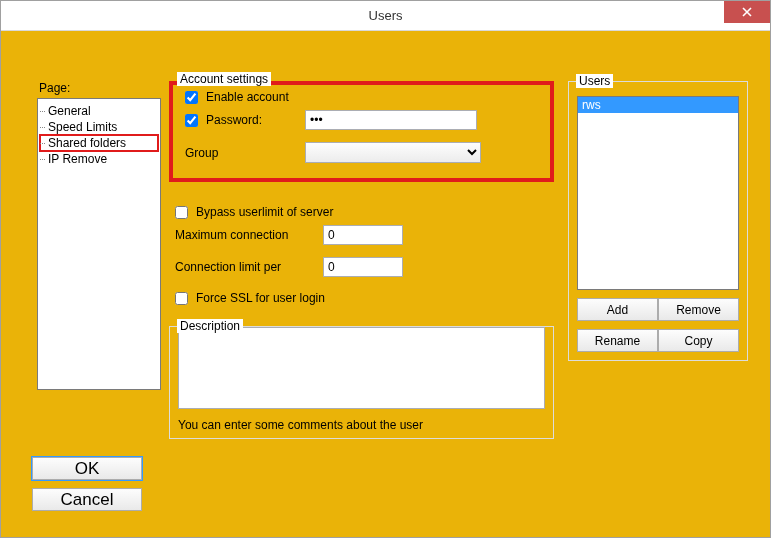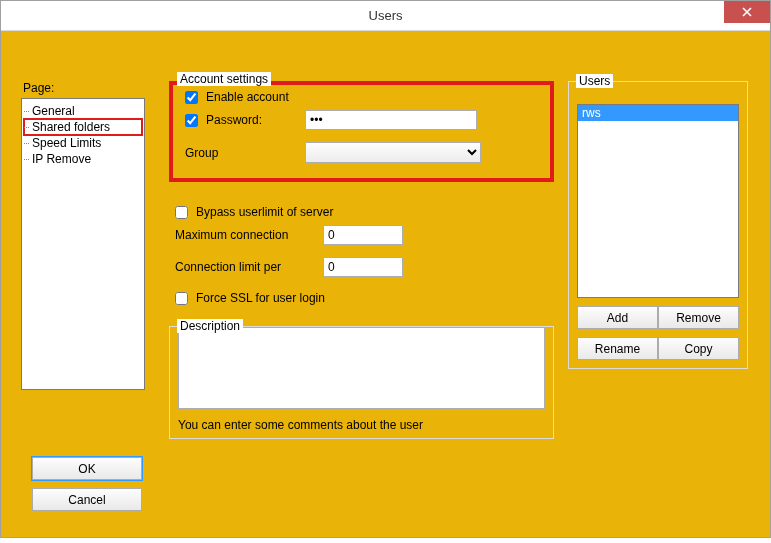--- a/index.html
+++ b/index.html
@@ -48,21 +48,21 @@
   }
   .content {
     padding: 14px 18px 10px 18px;
     position: relative;
     height: calc(100% - 30px);
   }
 
   
   .left-col {
     position: absolute;
-    left: 20px;
+    left: 36px;
     top: 50px;
     width: 124px;
   }
   .page-label {
     margin: 0 0 3px 2px;
   }
   .tree {
     border: 1px solid #7a7a7a;
     background: #fff;
     height: 292px;
@@ -88,21 +88,21 @@
     outline-offset: -1px;
   }
   .btn {
     display: block;
     width: 110px;
     height: 23px;
     margin: 0 auto 8px auto;
     border: 1px solid #acacac;
     background: linear-gradient(#fdfdfd,#e9e9e9);
     cursor: pointer;
-    font-size: 12px;
+    font-size: 17px;
   }
   .ok-btn { outline: 1px solid #3399ff; outline-offset: 0; }
   .left-btns { position:absolute; left:30px; bottom:18px; width:112px; }
 
   
   .right-col {
     position: absolute;
     right: 22px;
     top: 50px;
     width: 180px;
@@ -118,21 +118,21 @@
     top: -8px;
     left: 7px;
     background: #fff;
     padding: 0 3px;
     font-size: 12px;
   }
   .userlist {
     border: 1px solid #7a7a7a;
     background: #fff;
     height: 194px;
-    margin-top: 14px;
+    margin-top: 6px;
   }
   .user-item {
     background: #3399ff;
     color: #fff;
     padding: 1px 4px;
     cursor: default;
   }
   .user-btn-row {
     display: flex;
     gap: 0;
@@ -226,22 +226,22 @@
         </svg>
     </div>
   </div>
 
   <div class="content">
 
     <div class="left-col">
       <div class="page-label">Page:</div>
       <div class="tree">
         <div class="tree-item">General</div>
+        <div class="tree-item">Speed Limits</div>
         <div class="tree-item highlight">Shared folders</div>
-        <div class="tree-item">Speed Limits</div>
         <div class="tree-item">IP Remove</div>
       </div>
     </div>
     <div class="left-btns">
       <button class="btn ok-btn">OK</button>
       <button class="btn">Cancel</button>
     </div>
 
     <div class="center">
       <div class="account-box">

